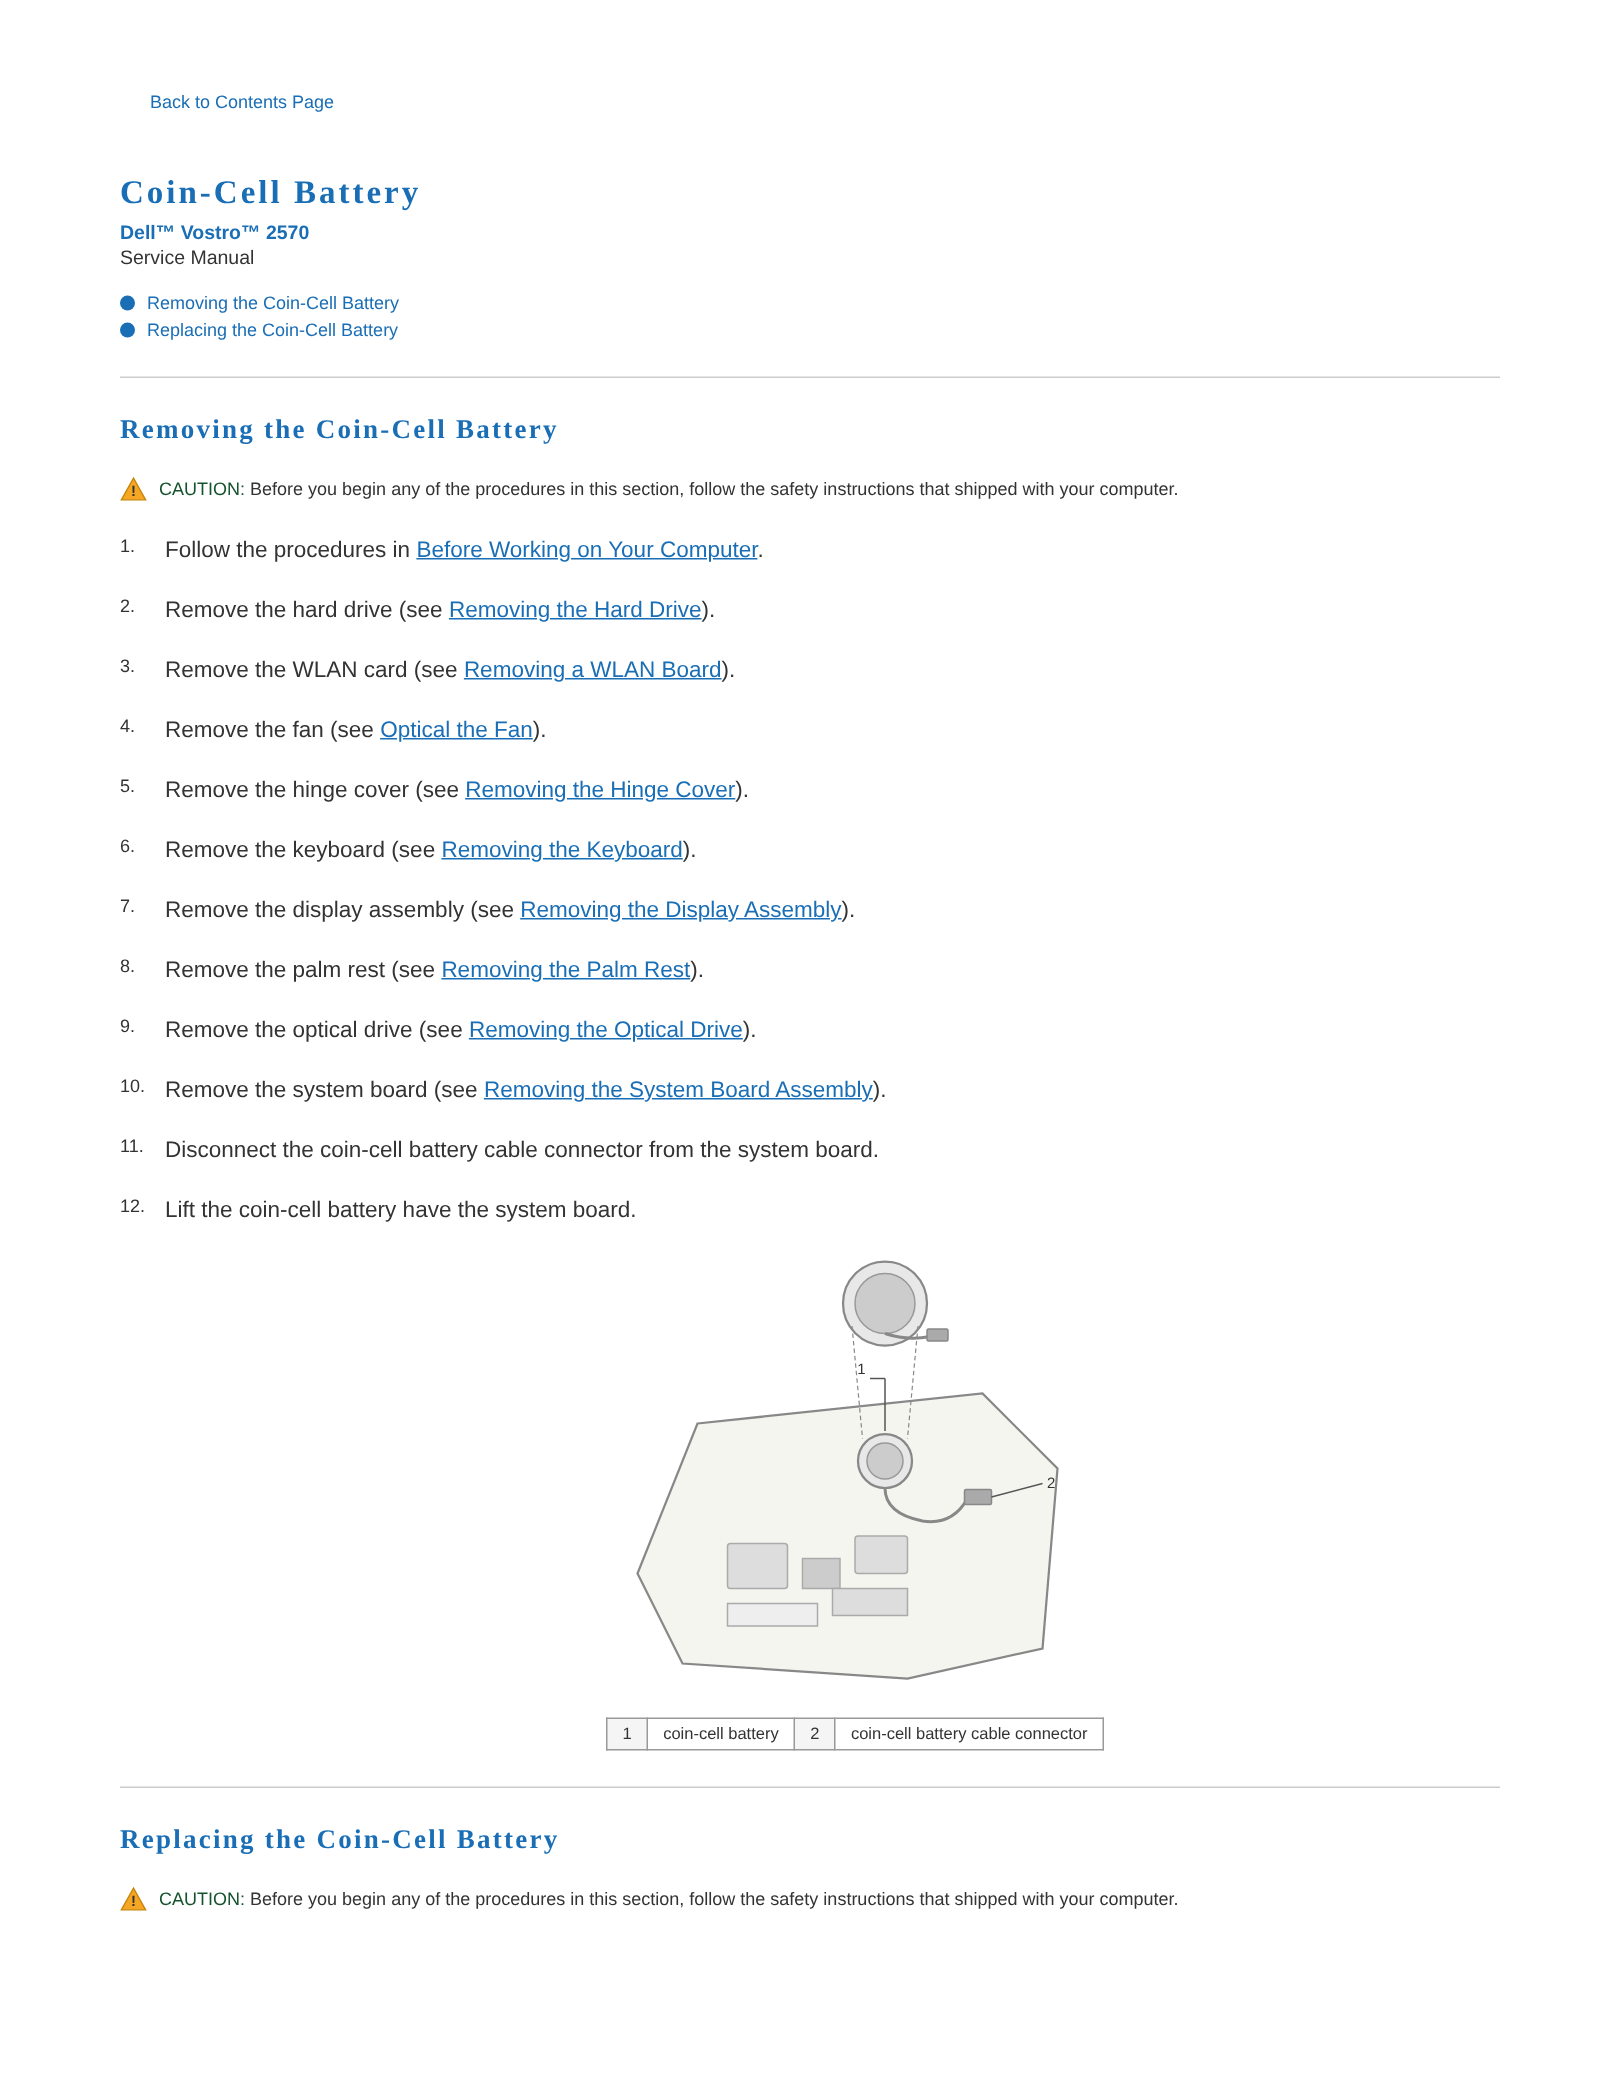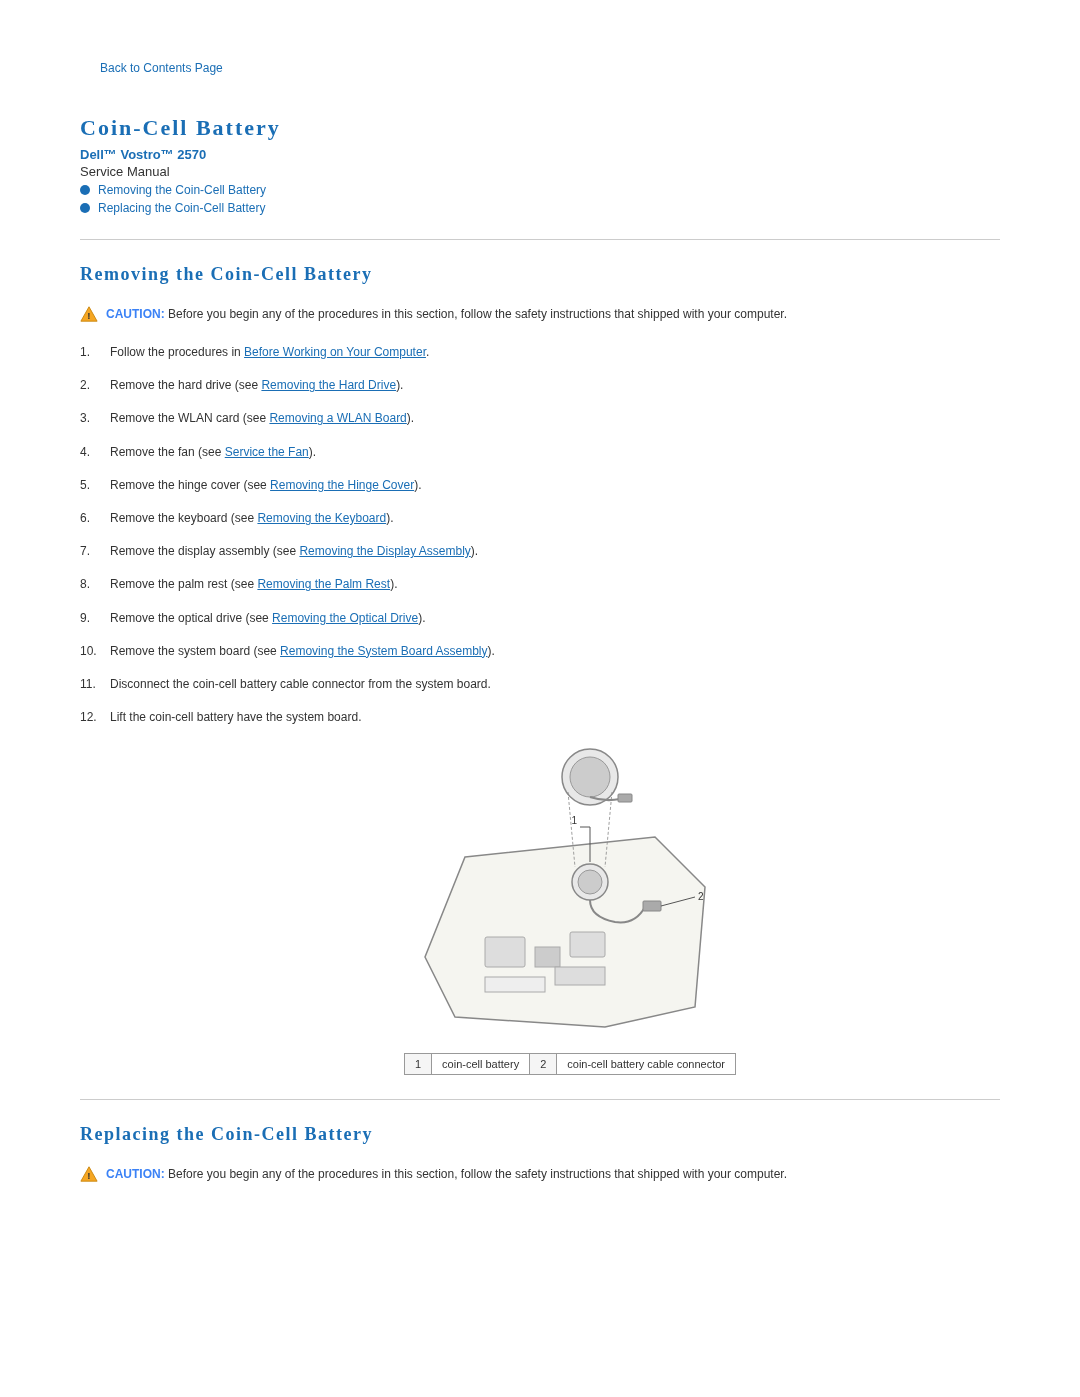--- a/index.html
+++ b/index.html
@@ -42,21 +42,21 @@
     .product-name {
       font-size: 13px;
       font-weight: bold;
       color: #1a6eb5;
       margin-bottom: 2px;
     }
 
     .manual-type {
       font-size: 13px;
       color: #333;
-      margin-bottom: 4px;
+      margin-bottom: 16px;
     }
 
     .toc-item {
       display: flex;
       align-items: center;
       margin-bottom: 4px;
     }
 
     .toc-bullet {
       width: 10px;
@@ -102,22 +102,22 @@
       margin-top: 0px;
     }
 
     .caution-text {
       font-size: 12px;
       color: #333;
       line-height: 1.5;
     }
 
     .caution-label {
-      font-weight: bold;
-      color: #3b82f6;
+      font-weight: normal;
+      color: #14532d;
     }
 
     .step-link {
       color: #1a6eb5;
       text-decoration: underline;
     }
 
     .diagram-container {
       display: flex;
       flex-direction: column;
@@ -152,26 +152,27 @@
     }
 
     ol.main-steps {
       padding-left: 0;
       list-style: none;
       counter-reset: step-counter;
     }
 
     ol.main-steps > li {
       counter-increment: step-counter;
-      font-size: 12px;
+      font-size: 15px;
       color: #333;
       margin-bottom: 14px;
       line-height: 1.6;
       padding-left: 30px;
       position: relative;
+      margin-top: 16px;
     }
 
     ol.main-steps > li::before {
       content: counter(step-counter) ".";
       position: absolute;
       left: 0;
       top: 0;
       font-size: 12px;
     }
   </style>
@@ -219,21 +220,21 @@
       <li>
         Follow the procedures in <a class="step-link" href="#">Before Working on Your Computer</a>.
       </li>
       <li>
         Remove the hard drive (see <a class="step-link" href="#">Removing the Hard Drive</a>).
       </li>
       <li>
         Remove the WLAN card (see <a class="step-link" href="#">Removing a WLAN Board</a>).
       </li>
       <li>
-        Remove the fan (see <a class="step-link" href="#">Service the Fan</a>).
+        Remove the fan (see <a class="step-link" href="#">Optical the Fan</a>).
       </li>
       <li>
         Remove the hinge cover (see <a class="step-link" href="#">Removing the Hinge Cover</a>).
       </li>
       <li>
         Remove the keyboard (see <a class="step-link" href="#">Removing the Keyboard</a>).
       </li>
       <li>
         Remove the display assembly (see <a class="step-link" href="#">Removing the Display Assembly</a>).
       </li>

